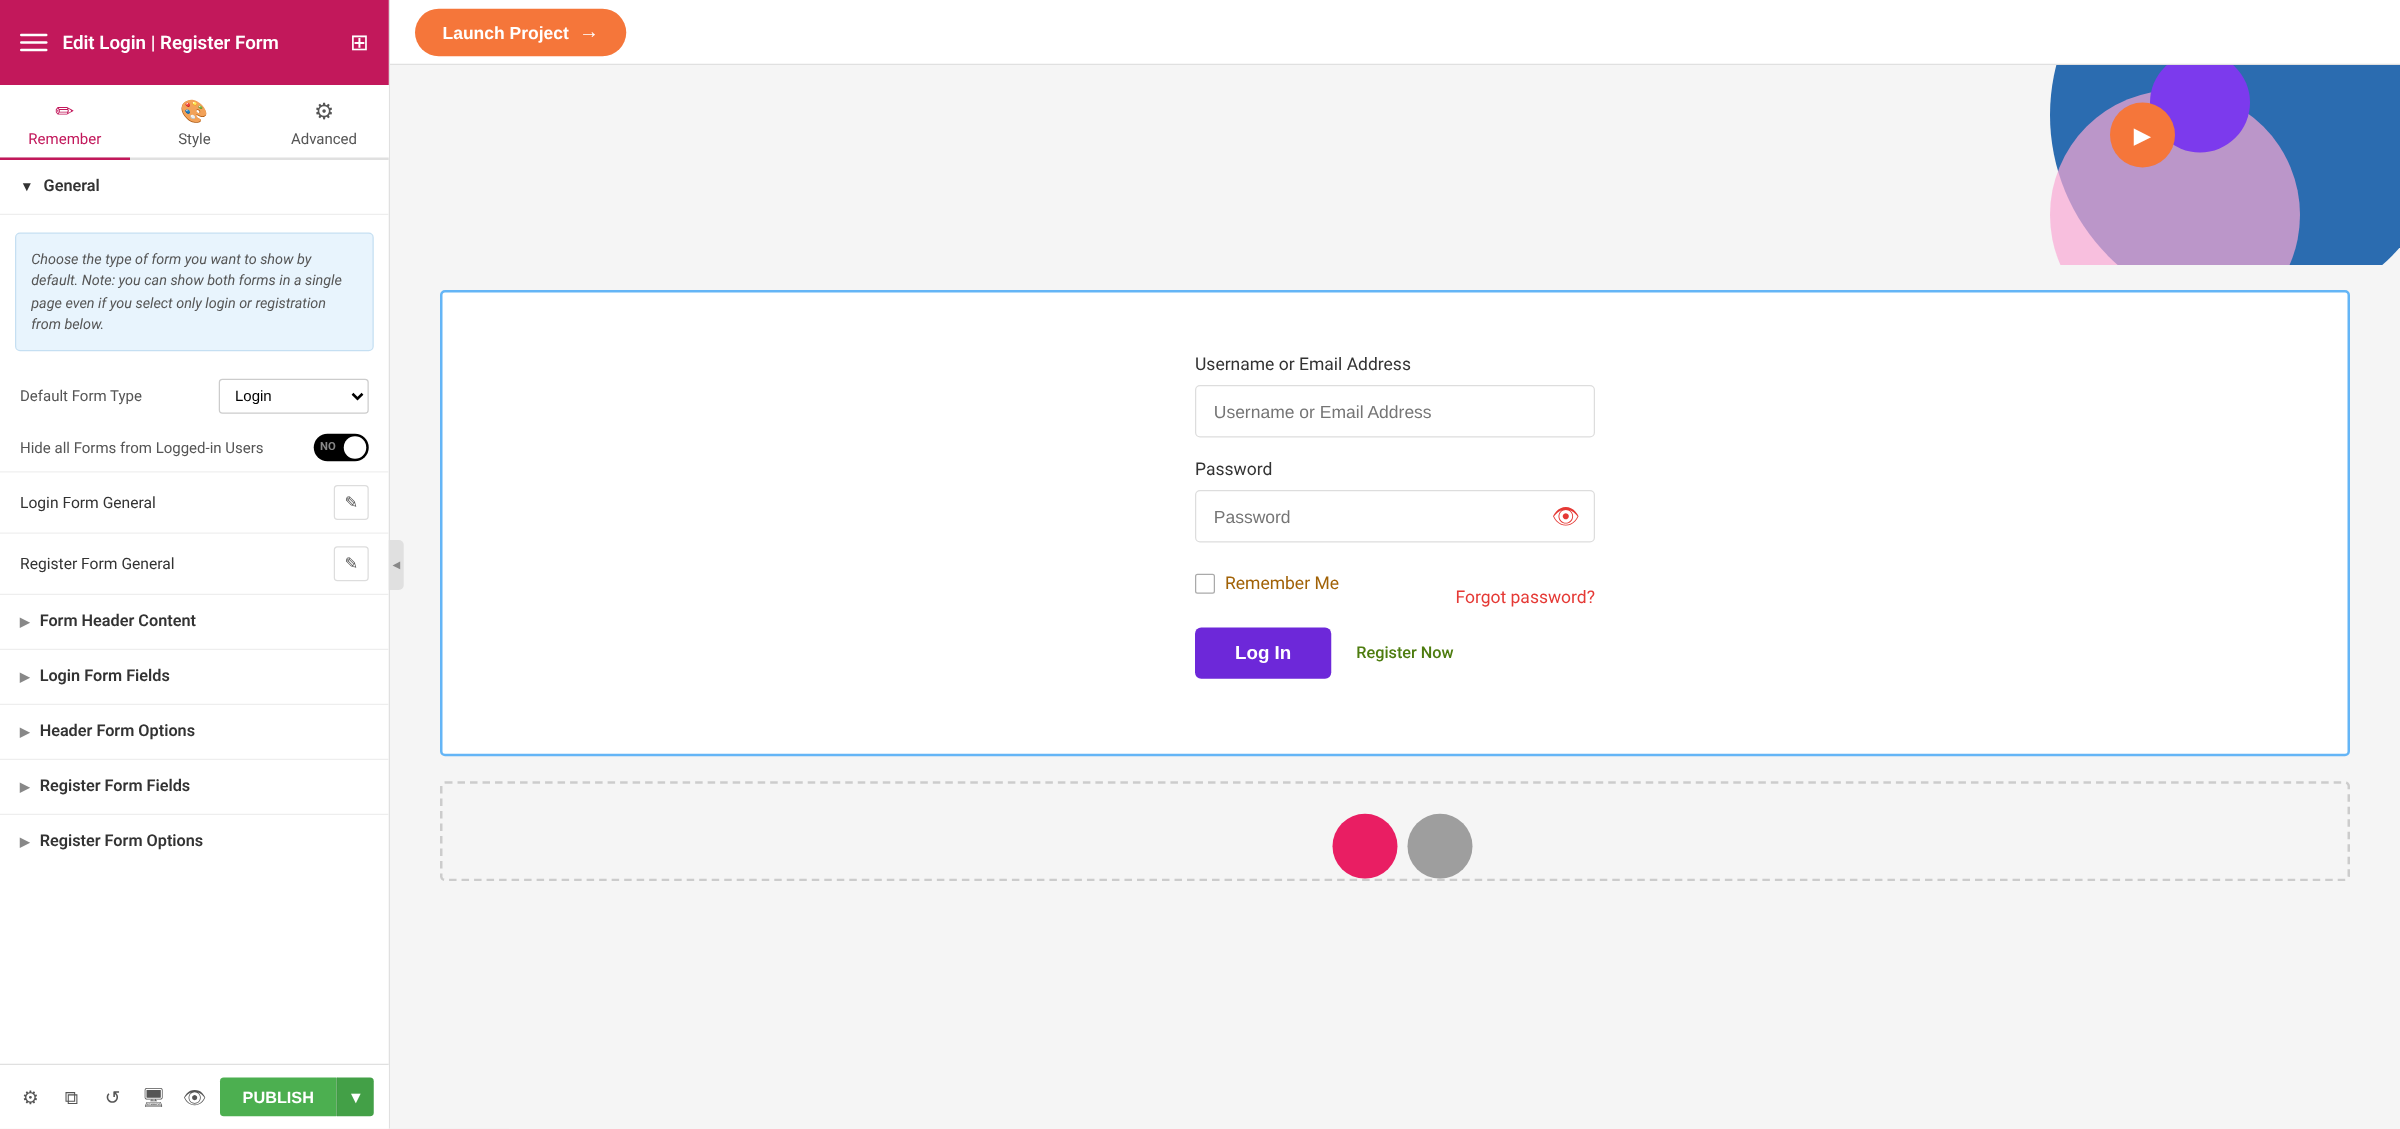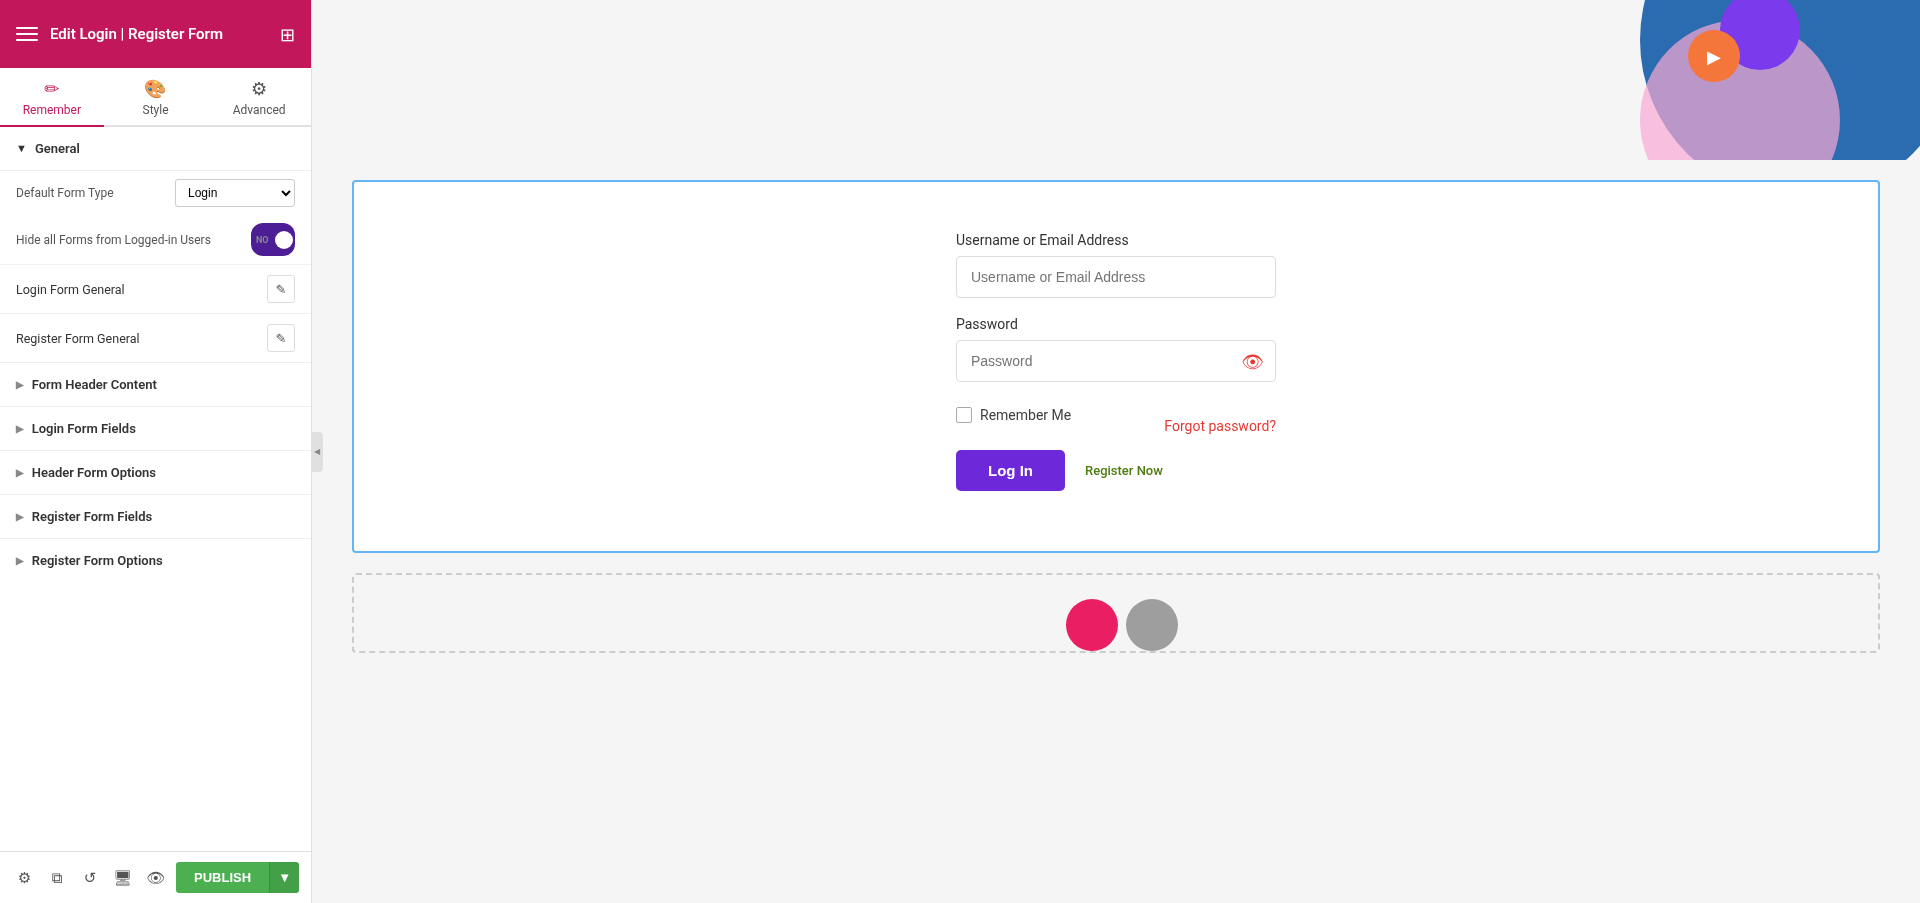--- a/index.html
+++ b/index.html
@@ -141,24 +141,24 @@
       align-items: center;
       padding: 8px 16px;
       font-size: 12px;
       color: #555;
       gap: 0;
     }
     .toggle-row label { flex: 1; }
     .toggle {
       display: flex;
       align-items: center;
-      background: #4c1d95;
+      background: #000000;
       border-radius: 12px;
       width: 44px;
-      height: 33px;
+      height: 22px;
       position: relative;
       cursor: pointer;
       padding: 2px;
       justify-content: flex-end;
     }
     .toggle-knob {
       width: 18px;
       height: 18px;
       background: #fff;
       border-radius: 50%;
@@ -426,21 +426,21 @@
       display: flex;
       align-items: center;
       justify-content: space-between;
       margin-bottom: 16px;
     }
     .remember-me {
       display: flex;
       align-items: center;
       gap: 8px;
       font-size: 14px;
-      color: #404040;
+      color: #a16207;
     }
     .remember-checkbox {
       width: 16px;
       height: 16px;
       border: 1px solid #aaa;
       border-radius: 2px;
       background: #fff;
     }
     .forgot-link {
       color: #e53935;
@@ -540,20 +540,23 @@
   </div>
 
   <div class="panel-content">
 
     <div class="general-section">
       <div class="general-section-header">
         <span class="down-arrow">▼</span>
         <span>General</span>
       </div>
 
+      <div class="info-box">
+        <span>Choose the type of form you want to show by default. Note: you can show both forms in a single page even if you select only login or registration from below.</span>
+      </div>
 
       <div class="form-row">
         <label>Default Form Type</label>
         <select>
           <option>Login</option>
           <option>Register</option>
         </select>
       </div>
 
       <div class="toggle-row">
@@ -622,20 +625,26 @@
       <button class="publish-btn">PUBLISH</button>
       <button class="publish-arrow">▼</button>
     </div>
   </div>
 
   <div class="collapse-handle">◀</div>
 </div>
 
 <div class="main-area">
 
+  <div class="main-topbar">
+    <button class="launch-btn">
+      <span>Launch Project</span>
+      <span class="arrow">→</span>
+    </button>
+  </div>
 
   <div class="page-canvas">
 
     <div class="deco-top-right">
       <div class="deco-circle-blue"></div>
       <div class="deco-circle-pink"></div>
       <div class="deco-circle-purple"></div>
       <div class="deco-play-btn">▶</div>
     </div>
 

